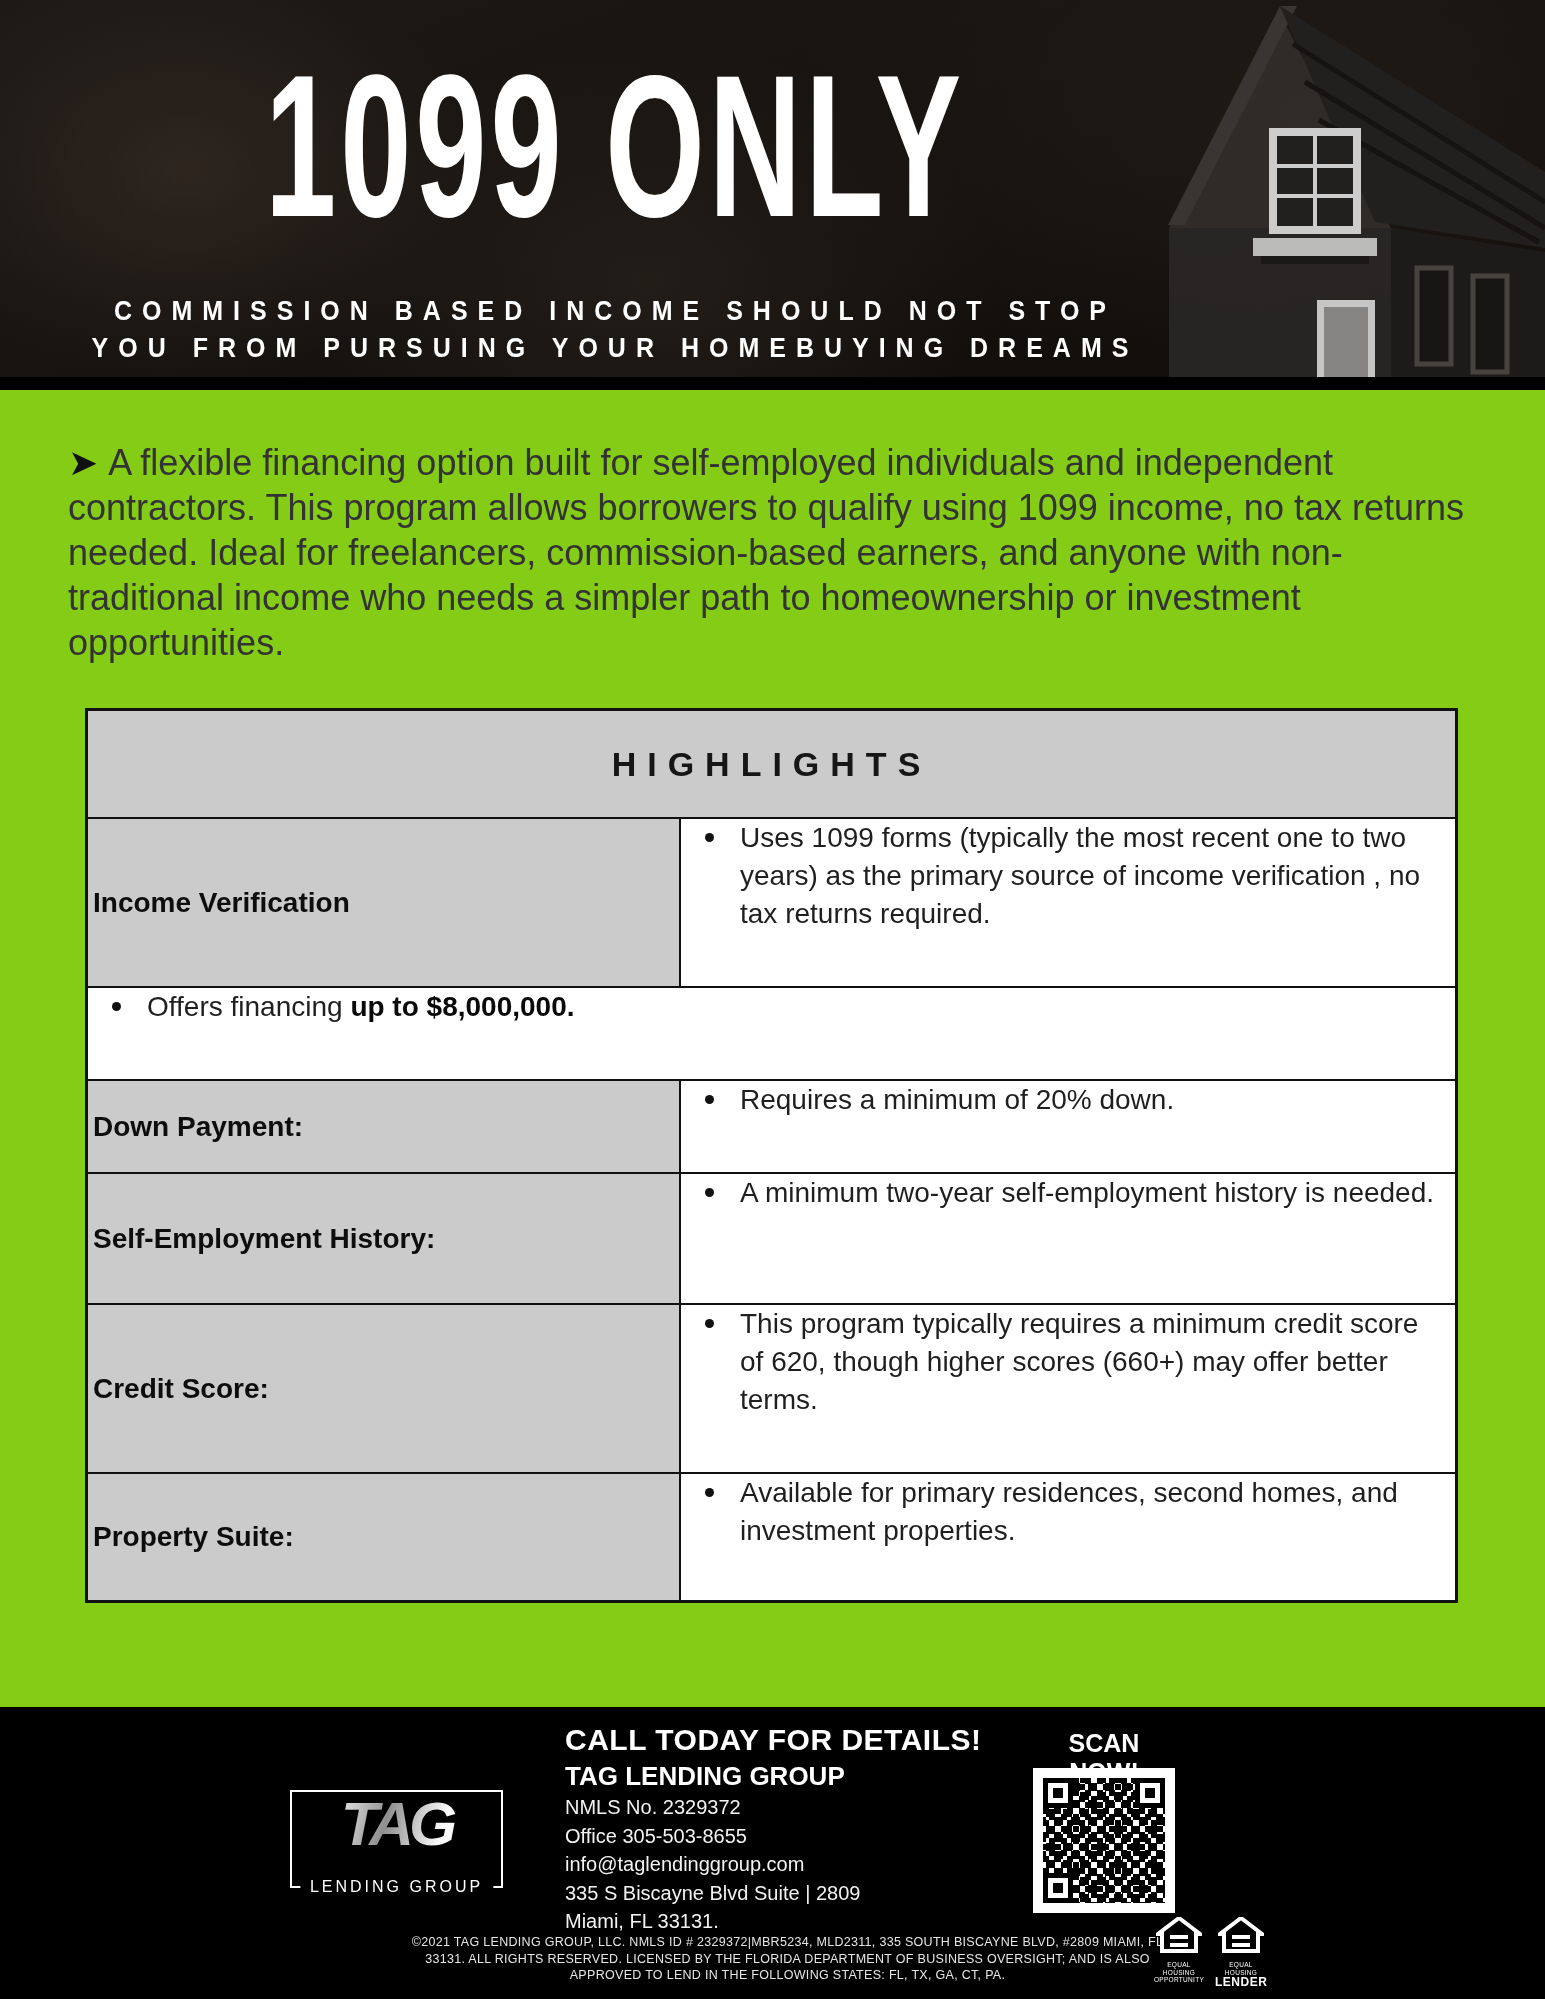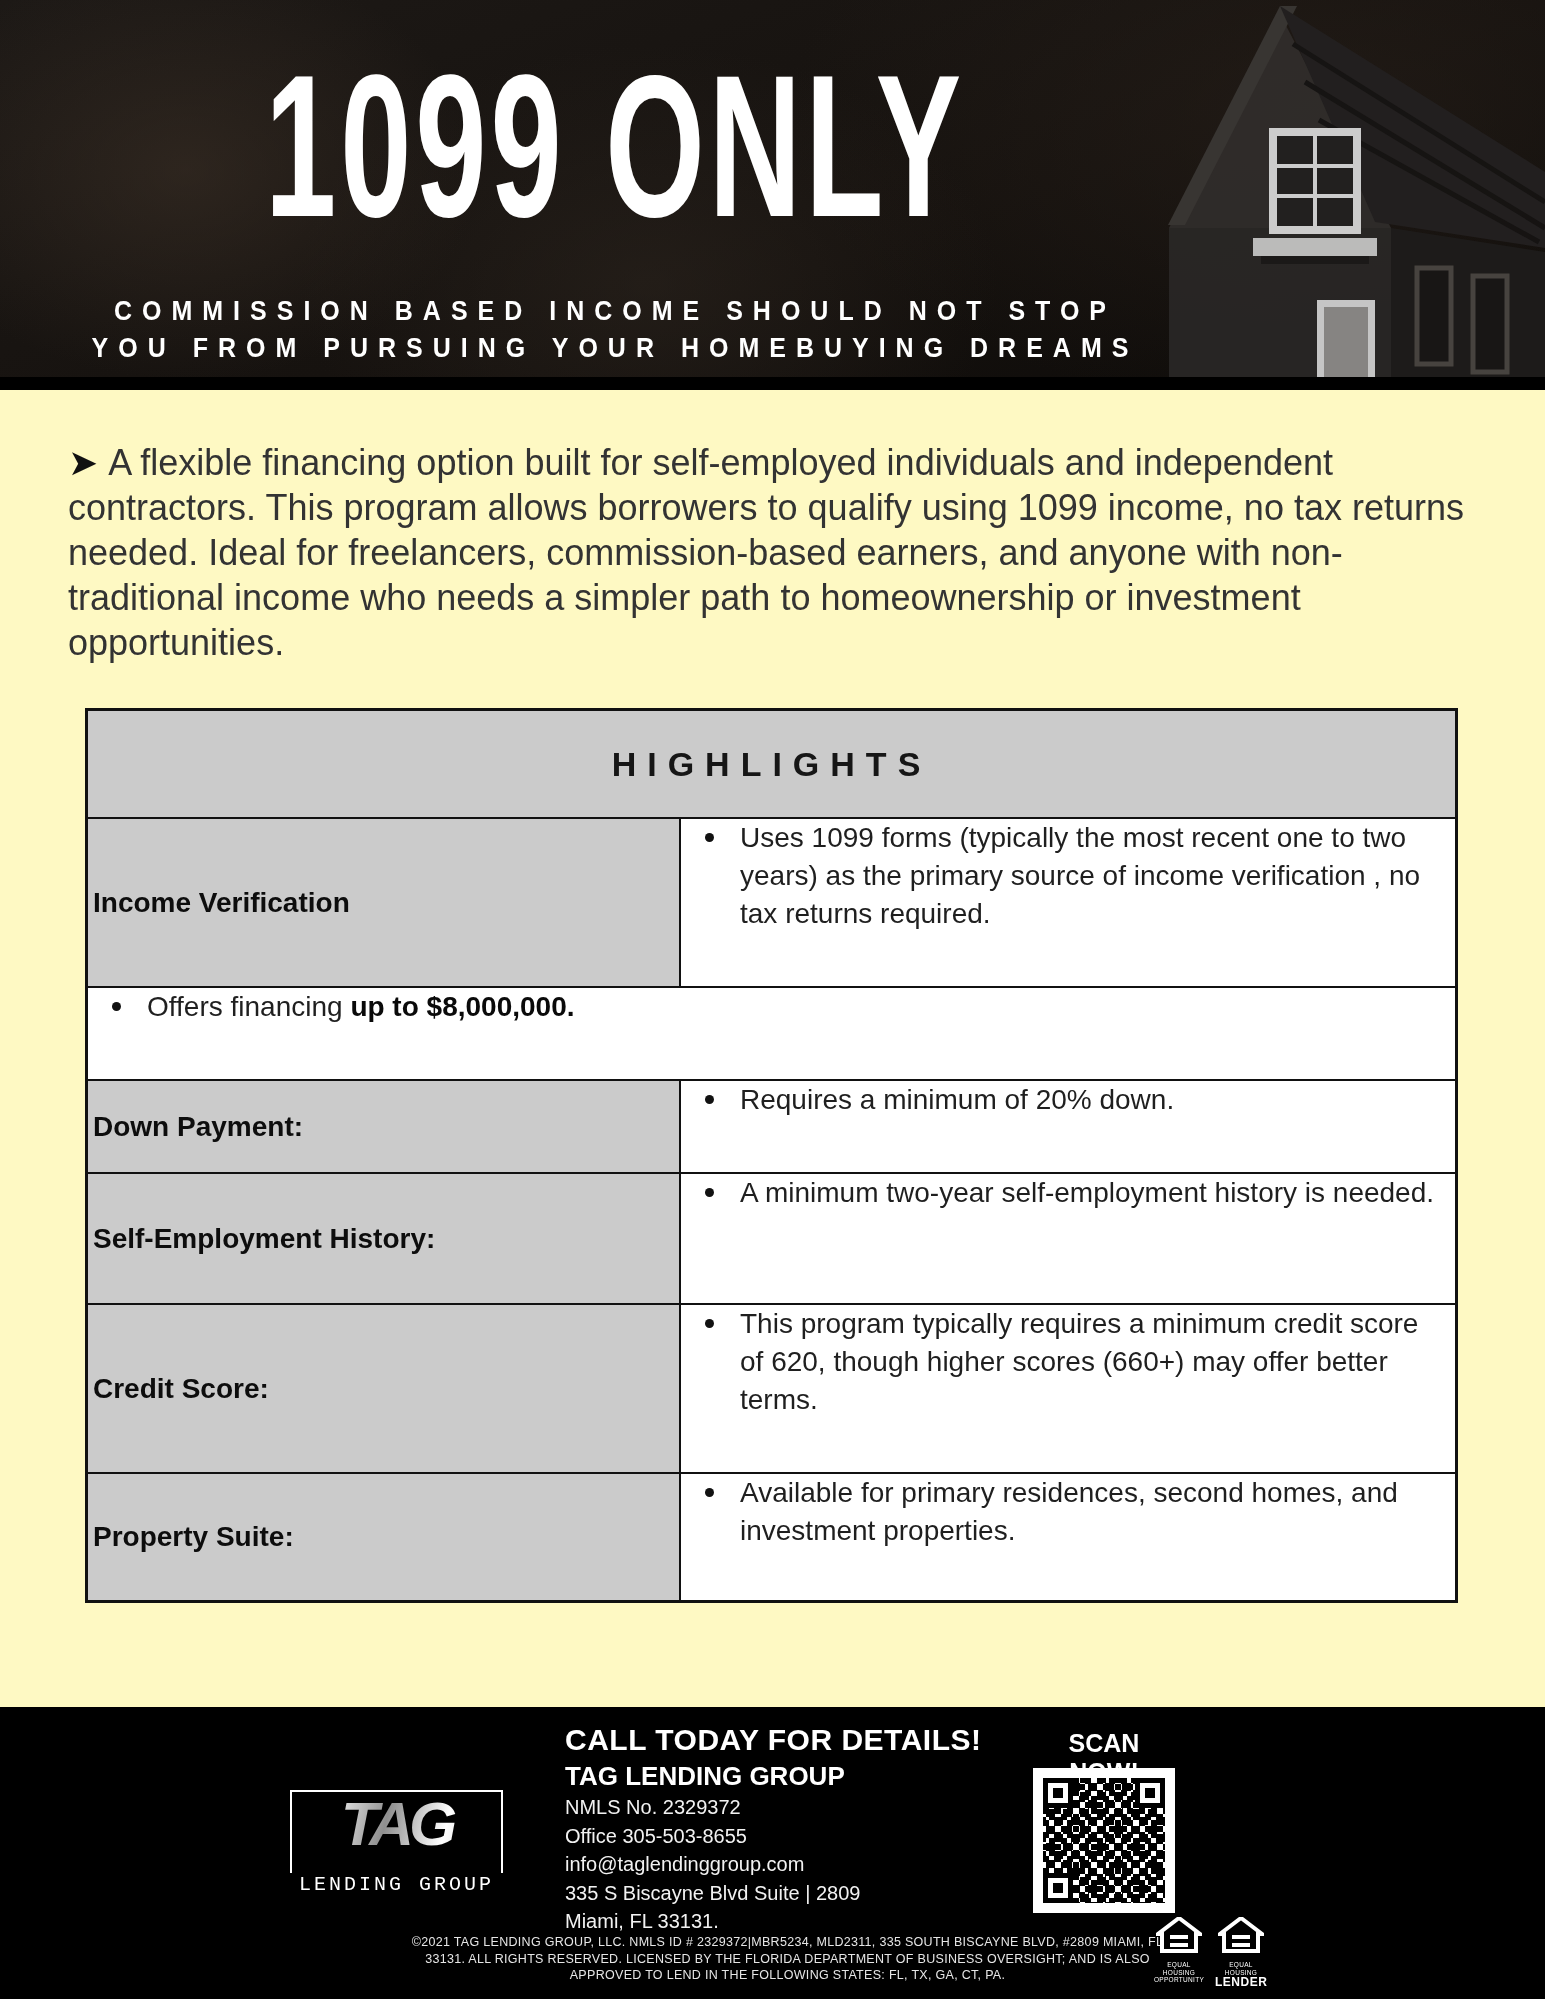--- a/index.html
+++ b/index.html
@@ -1,18 +1,18 @@
 <!DOCTYPE html>
 <html><head>
 <meta charset="utf-8">
 <style>
   * { margin:0; padding:0; box-sizing:border-box; }
   html,body { background:#fff; }
   body { font-family:"Liberation Sans", sans-serif; }
-  .page { position:relative; width:1545px; height:1999px; background:#fef9c3; overflow:hidden; }
+  .page { position:relative; width:1545px; height:1999px; background:#84cc16; overflow:hidden; }
 
   
   .hero {
     position:absolute; top:0; left:0; width:1545px; height:377px; overflow:hidden;
     background:
       radial-gradient(420px 300px at 12% 45%, rgba(62,50,40,.55), transparent 70%),
       radial-gradient(500px 340px at 42% 75%, rgba(48,40,33,.5), transparent 70%),
       radial-gradient(700px 400px at 85% 30%, rgba(40,32,26,.6), transparent 75%),
       linear-gradient(160deg, #1d1916 0%, #15110e 60%, #0d0b09 100%);
   }
@@ -71,21 +71,21 @@
   }
   .logo-tag {
     position:absolute; top:-4px; left:0; width:100%; text-align:center;
     font-size:62px; font-weight:bold; letter-spacing:-5px; font-style:italic;
     background:linear-gradient(105deg,#ffffff 15%,#8f8f8f 45%,#ffffff 72%,#b8b8b8 100%);
     -webkit-background-clip:text; background-clip:text; -webkit-text-fill-color:transparent; color:#fff;
   }
   .logo-sub {
     position:absolute; bottom:-10px; left:50%; transform:translateX(-50%);
     background:#000; padding:0 10px; white-space:nowrap;
-    font-family:Liberation Mono, monospace; font-size:20px; letter-spacing:3px; color:#fff;
+    font-family:Liberation Sans, sans-serif; font-size:16px; letter-spacing:3px; color:#fff;
   }
   .call-heading { position:absolute; top:16px; left:565px; font-size:30px; font-weight:bold; letter-spacing:.5px; }
   .company { position:absolute; top:54px; left:565px; font-size:26px; font-weight:bold; }
   .contacts { position:absolute; top:86px; left:565px; }
   .contact-line { font-size:20px; line-height:28.5px; color:#f2f2f2; }
   .scan-label { position:absolute; top:22px; left:1033px; width:142px; text-align:center; font-size:25px; font-weight:bold; }
   .qr {
     position:absolute; top:61px; left:1033px; width:142px; height:145px; background:#fff; 
   }
   .qr-noise {

